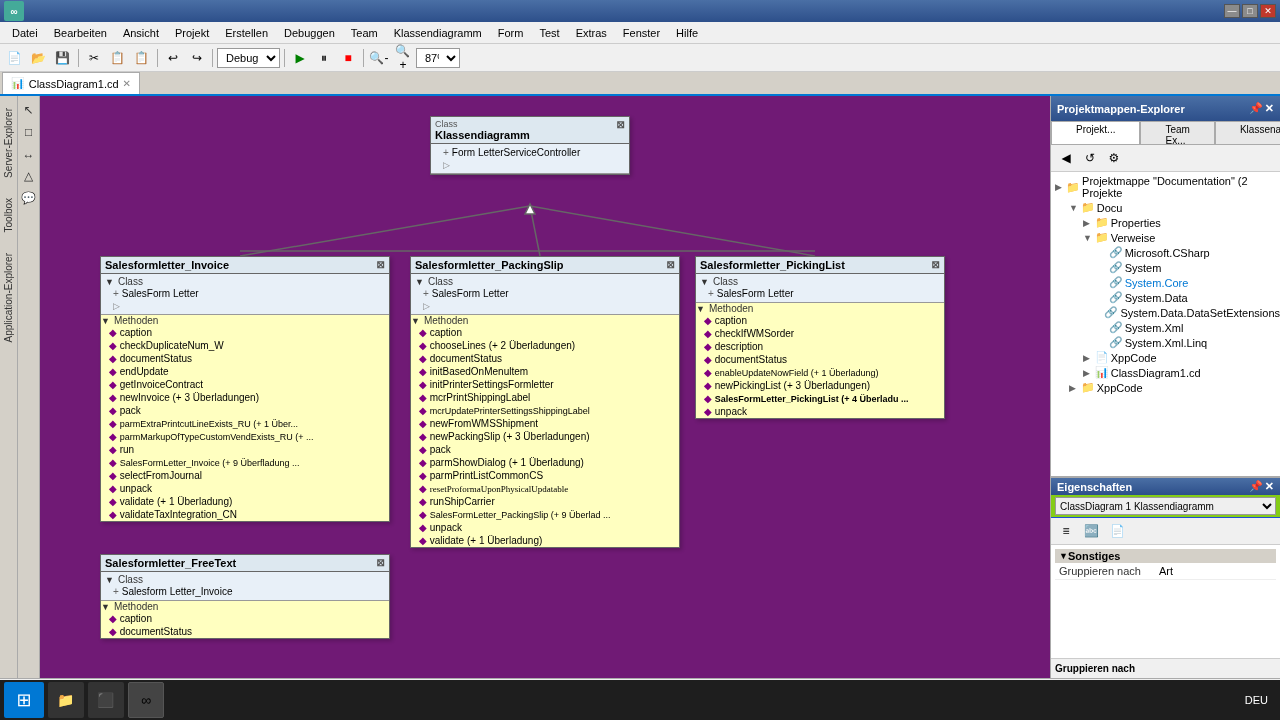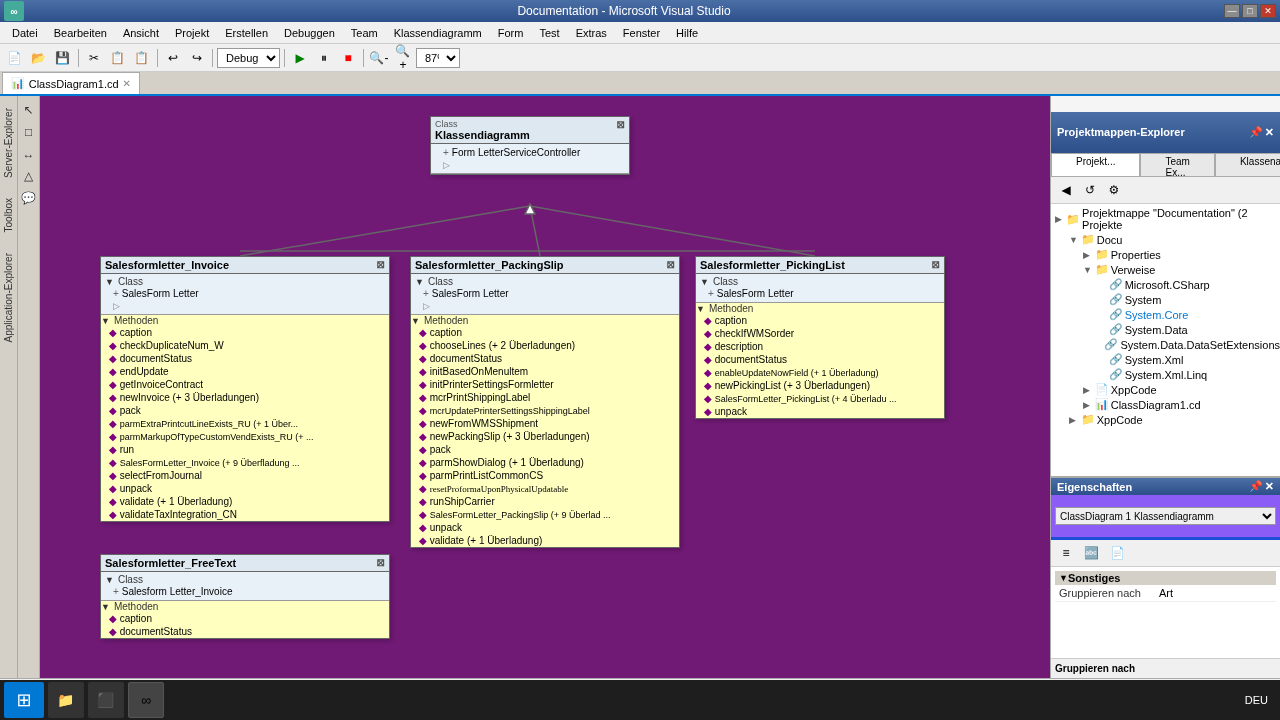--- a/index.html
+++ b/index.html
@@ -106,26 +106,26 @@
     #explorer-panel {
       flex: 1;
       border-left: 1px solid #aaa;
       border-bottom: 2px solid #aaa;
       display: flex;
       flex-direction: column;
     }
     #explorer-header {
       background: linear-gradient(to bottom, #4a6fa5, #2d4f8a);
       color: white;
-      padding: 14px 6px;
+      padding: 6px 6px;
       font-size: 11px;
       font-weight: bold;
       display: flex;
       justify-content: space-between;
-      margin-top: 16px;
+      align-items: center;
     }
     #explorer-toolbar {
       background: #f0f0f0;
       padding: 2px 4px;
       display: flex;
       gap: 2px;
       border-bottom: 1px solid #ccc;
     }
     #explorer-tree {
       flex: 1;
@@ -149,25 +149,25 @@
       background: linear-gradient(to bottom, #4a6fa5, #2d4f8a);
       color: white;
       padding: 2px 6px;
       font-size: 11px;
       font-weight: bold;
       display: flex;
       justify-content: space-between;
       align-items: center;
     }
     #properties-toolbar {
-      background: #8b5cf6;
-      padding: 12px 4px;
+      background: #84cc16;
+      padding: 2px 4px;
       display: flex;
       gap: 2px;
-      border-bottom: 3px solid #1d4ed8;
+      border-bottom: 1px solid #1d4ed8;
       align-items: center;
     }
     #properties-dropdown {
       flex: 1;
       height: 18px;
       font-size: 10px;
       border: 1px solid #999;
     }
     #properties-content {
       flex: 1;
@@ -292,21 +292,20 @@
 
     
     #canvas-scroll { width: 100%; height: 100%; overflow: auto; position: relative; }
     #canvas-inner { width: 960px; height: 650px; position: relative; }
   </style>
 </head>
 <body>
 
 <div id="titlebar">
   <div style="width:20px;height:20px;background:#4a9;border-radius:2px;display:flex;align-items:center;justify-content:center;color:white;font-size:10px;font-weight:bold;">∞</div>
-  <div class="title">Documentation - Microsoft Visual Studio</div>
   <div class="win-controls">
     <div class="win-btn">—</div>
     <div class="win-btn">□</div>
     <div class="win-btn close">✕</div>
   </div>
 </div>
 
 <div id="menubar">
     <div class="menu-item">Datei</div>
     <div class="menu-item">Bearbeiten</div>
@@ -639,21 +638,21 @@
             <div class="uml-member">
                 <span style="color:purple;">◆</span>
                 <span style="font-size:9px;">enableUpdateNowField (+ 1 Überladung)</span>
               </div>
             <div class="uml-member">
                 <span style="color:purple;">◆</span>
                 <span>newPickingList (+ 3 Überladungen)</span>
               </div>
             <div class="uml-member">
                 <span style="color:purple;">◆</span>
-                <span style="font-size:9px;">SalesFormLetter_PickingList (+ 4 Überladu ...</span>
+                <span style="font-size:9px;font-weight:bold;">SalesFormLetter_PickingList (+ 4 Überladu ...</span>
               </div>
             <div class="uml-member">
                 <span style="color:purple;">◆</span>
                 <span>unpack</span>
               </div>
           </div>
         </div>
 
         <div class="uml-box" style="left:60px;top:458px;width:290px;">
           <div class="uml-header">

